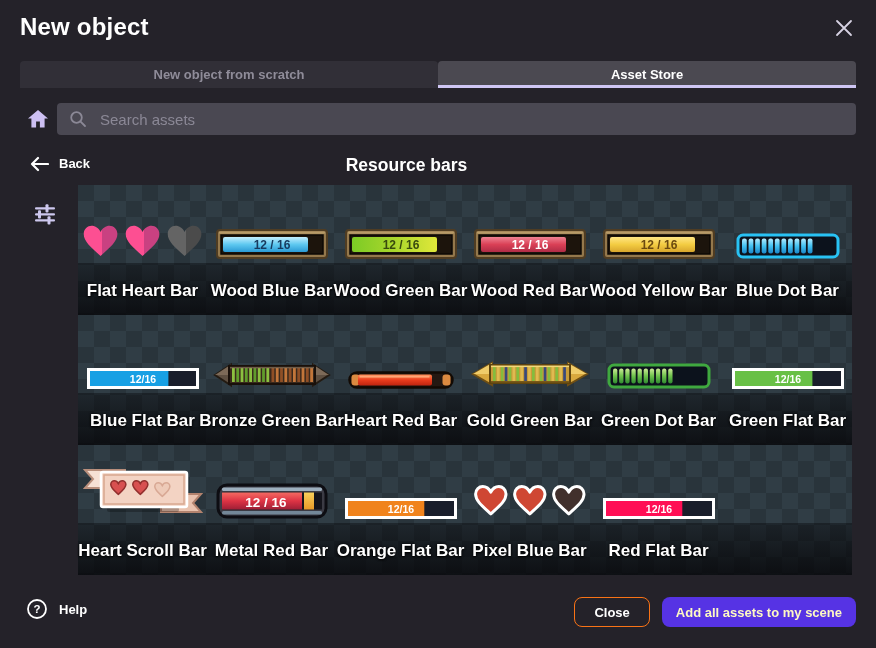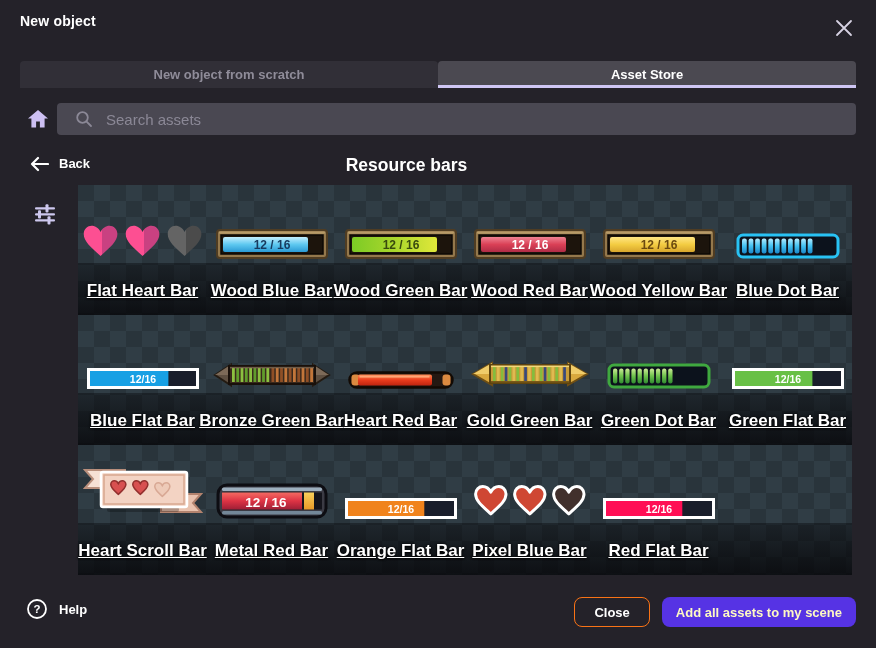--- a/index.html
+++ b/index.html
@@ -1,51 +1,51 @@
 <!DOCTYPE html>
 <html style="--bg: #242229; --accent: #5633e4; --accent-light: #cfc6f4; --lavender: #cdc0f2; --tab-bg: #312f37; --tab-fg: #8f8c99; --tab-active-bg: #4b4951; --input-bg: #4a4852; --muted: #8b8896; --chk-a: #29343b; --chk-b: #303d45;"><head>
 <meta charset="utf-8">
 <style>
   html,body{margin:0;padding:0;background:#141318;}
   .dialog{
     position:relative;width:876px;height:648px;background:var(--bg,#242229);
     font-family:"Liberation Sans",sans-serif;color:#fff;overflow:hidden;
   }
-  .title{position:absolute;left:20px;top:13px;font-size:14px;font-weight:bold;letter-spacing:.2px;}
+  .title{position:absolute;left:20px;top:13px;font-size:24px;font-weight:bold;letter-spacing:.2px;}
   .close-btn{position:absolute;right:20px;top:16px;width:24px;height:24px;background:none;border:none;cursor:pointer;padding:0;}
   
   .tabs{position:absolute;left:20px;top:61px;width:836px;height:27px;display:flex;}
   .tab{flex:1;display:flex;align-items:center;justify-content:center;font-size:13px;font-weight:bold;
        background:var(--tab-bg,#312f37);color:var(--tab-fg,#8f8c99);cursor:pointer;border-radius:4px 4px 0 0;}
   .tab.active{background:var(--tab-active-bg,#4b4951);color:#fff;box-shadow:inset 0 -3px 0 var(--accent-light,#cfc6f4);}
   
   .home-btn{position:absolute;left:25px;top:107px;width:26px;height:26px;background:none;border:none;cursor:pointer;padding:0;}
   .searchbox{position:absolute;left:57px;top:103px;width:799px;height:32px;background:var(--input-bg,#4a4852);
-             border-radius:4px;display:flex;align-items:center;padding-left:18px;box-sizing:border-box;gap:11px;}
+             border-radius:4px;display:flex;align-items:center;padding-left:12px;box-sizing:border-box;gap:11px;}
   .searchbox input{background:transparent;border:none;outline:none;color:#fff;font-size:15px;width:640px;
                    font-family:"Liberation Sans",sans-serif;}
   .searchbox input::placeholder{color:var(--muted,#8b8896);}
   
   .back-btn{position:absolute;left:29px;top:156px;display:flex;gap:10px;background:none;border:none;
             color:#fff;font-size:13px;font-weight:bold;cursor:pointer;padding:0;font-family:"Liberation Sans",sans-serif;}
   .section-title{position:absolute;left:0;top:155px;width:813px;text-align:center;font-size:17.5px;font-weight:bold;}
   .filter-btn{position:absolute;left:31px;top:201px;width:28px;height:28px;background:none;border:none;cursor:pointer;padding:0;}
   
   .grid{position:absolute;left:78px;top:185px;}
   .asset-row{
     position:relative;display:flex;height:130px;
     background-color:var(--chk-a,#29343b);
     background-image:
       linear-gradient(45deg,var(--chk-b,#303d45) 25%,transparent 25%,transparent 75%,var(--chk-b,#303d45) 75%),
       linear-gradient(45deg,var(--chk-b,#303d45) 25%,transparent 25%,transparent 75%,var(--chk-b,#303d45) 75%);
     background-size:32px 32px;background-position:0 0,16px 16px;
   }
   .asset-row::after{content:"";position:absolute;left:0;right:0;bottom:0;height:52px;
     background:linear-gradient(rgba(6,6,9,.40),rgba(6,6,9,.82));}
-  .tile{position:relative;z-index:1;width:129px;height:130px;display:flex;flex-direction:column;align-items:center;cursor:pointer;text-decoration:underline;}
+  .tile{position:relative;z-index:1;width:129px;height:130px;display:flex;flex-direction:column;align-items:center;cursor:pointer;}
   .art{height:78px;display:flex;align-items:flex-end;justify-content:center;padding-bottom:4px;box-sizing:border-box;}
   .caption{margin-top:18px;font-size:17px;font-weight:bold;color:#fff;white-space:nowrap;
            text-shadow:0 1px 2px #000,0 0 3px rgba(0,0,0,.9);}
   
   .help-btn{position:absolute;left:26px;top:598px;display:flex;align-items:center;gap:11px;background:none;border:none;
             color:#fff;font-size:13px;font-weight:bold;cursor:pointer;padding:0;font-family:"Liberation Sans",sans-serif;}
   .footer-actions{position:absolute;right:20px;top:597px;display:flex;gap:12px;}
   .btn{height:30px;border-radius:8px;font-size:13px;font-weight:bold;cursor:pointer;
        font-family:"Liberation Sans",sans-serif;display:flex;align-items:center;}
   .btn.outline{background:transparent;border:1px solid #f97316;color:#fff;padding:0 19px;}

